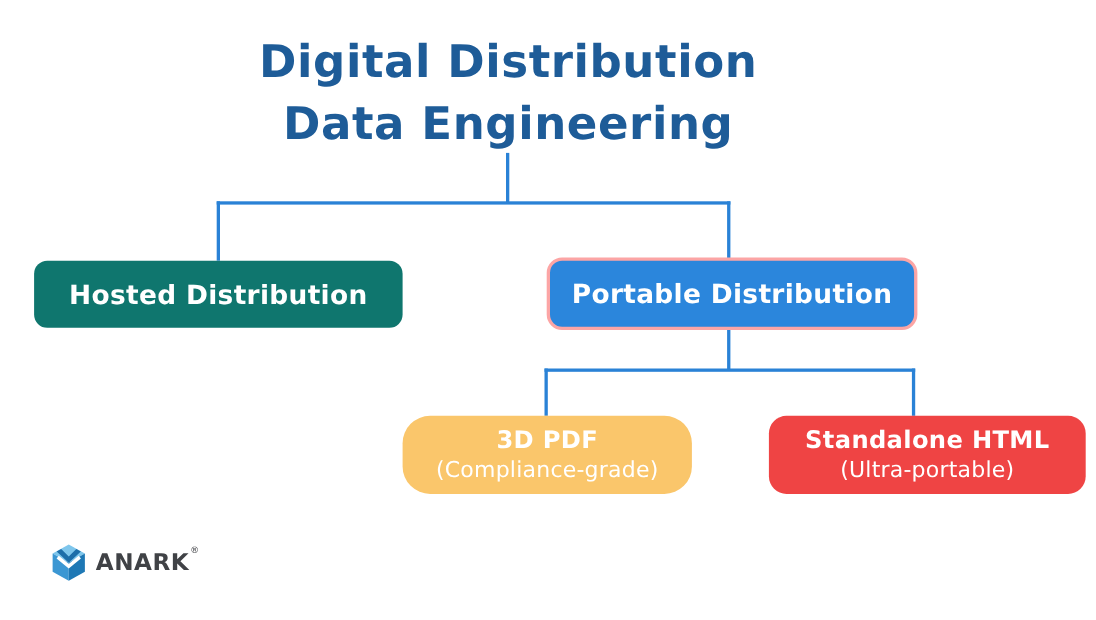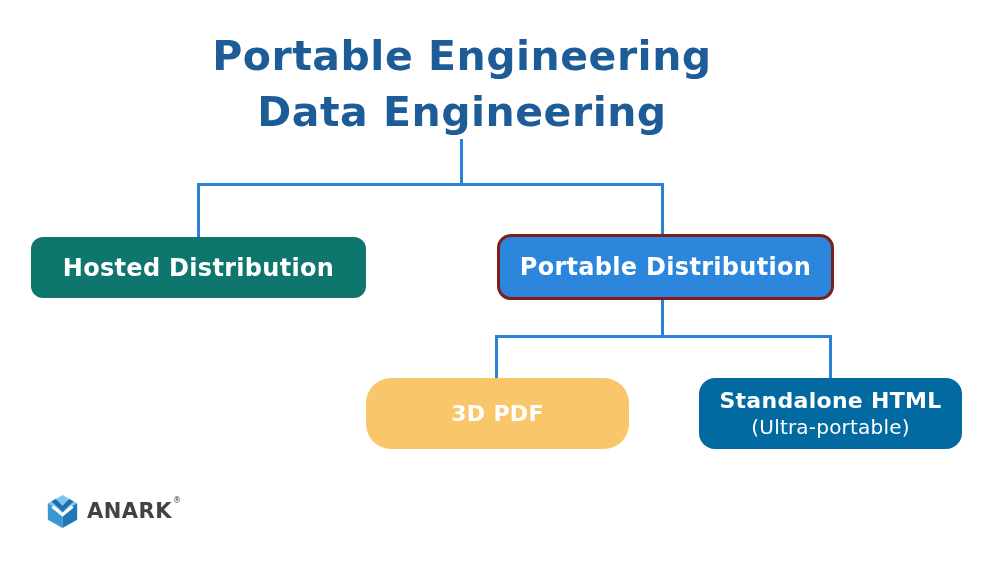--- a/index.html
+++ b/index.html
@@ -48,31 +48,31 @@
     text-align: center;
     box-sizing: border-box;
   }
   .node-main { font-size: 24px; font-weight: 700; letter-spacing: 0.3px; }
   .node-hosted {
     left: 31px; top: 237px; width: 335px; height: 61px;
     background: #0f766e; border-radius: 12px;
   }
   .node-portable {
     left: 497px; top: 234px; width: 337px; height: 66px;
-    background: #2b86dc; border: 3px solid #7f1d1d; border-radius: 14px;
+    background: #2b86dc; border: 3px solid #fca5a5; border-radius: 14px;
   }
   .node-leaf { border-radius: 16px; line-height: 27px; }
   .node-pdf3d {
     left: 366px; top: 378px; width: 263px; height: 71px;
     background: #fac66b;
     border-radius: 25px;
   }
   .node-html {
-    left: 699px; top: 378px; width: 263px; height: 71px;
-    background: #0369a1;
+    left: 699px; top: 378px; width: 288px; height: 71px;
+    background: #ef4444;
   }
   .leaf-label { font-size: 22px; font-weight: 700; letter-spacing: 0.3px; }
   .leaf-sublabel { font-size: 20px; font-weight: 400; letter-spacing: 0.2px; }
 
   
   .logo {
     position: absolute;
     left: 46px; top: 494px;
     display: flex;
     align-items: center;
@@ -95,21 +95,21 @@
     left: 1px;
     font-weight: 400;
   }
 </style>
 </head>
 <body>
 
 <div class="canvas">
 
   <div class="title">
-    <div>Portable Engineering</div>
+    <div>Digital Distribution</div>
     <div>Data Engineering</div>
   </div>
 
   <div class="edge edge-title-stem"></div>
   <div class="edge edge-h1"></div>
   <div class="edge edge-drop-hosted"></div>
   <div class="edge edge-drop-portable"></div>
   <div class="edge edge-portable-stem"></div>
   <div class="edge edge-h2"></div>
   <div class="edge edge-drop-pdf"></div>
@@ -118,20 +118,21 @@
   <div class="node node-hosted">
     <span class="node-main">Hosted Distribution</span>
   </div>
 
   <div class="node node-portable">
     <span class="node-main">Portable Distribution</span>
   </div>
 
   <div class="node node-leaf node-pdf3d">
     <span class="leaf-label">3D PDF</span>
+    <span class="leaf-sublabel">(Compliance-grade)</span>
   </div>
 
   <div class="node node-leaf node-html">
     <span class="leaf-label">Standalone HTML</span>
     <span class="leaf-sublabel">(Ultra-portable)</span>
   </div>
 
   <div class="logo">
     <span style="display:inline-flex;">
       <svg width="33" height="35" viewBox="0 0 36 38" xmlns="http://www.w3.org/2000/svg">

